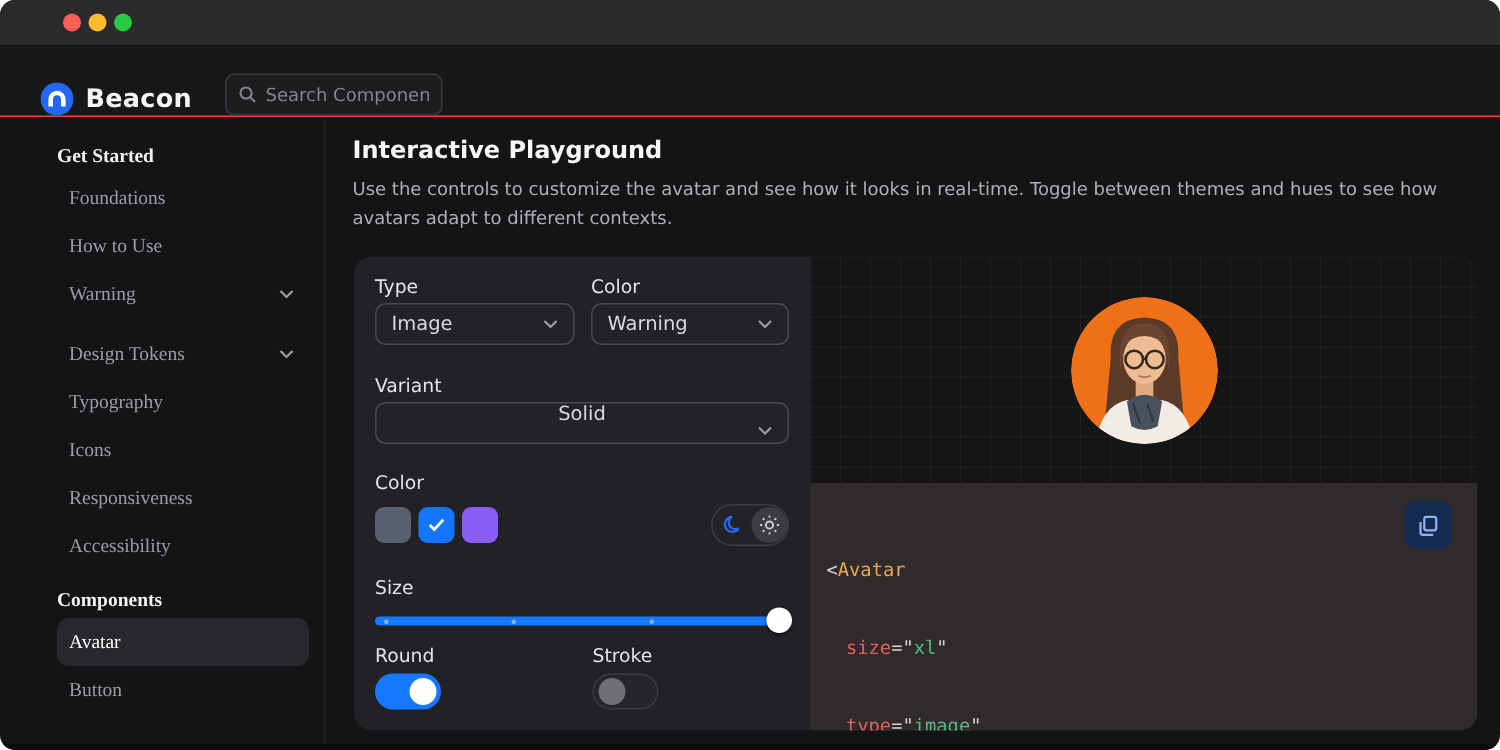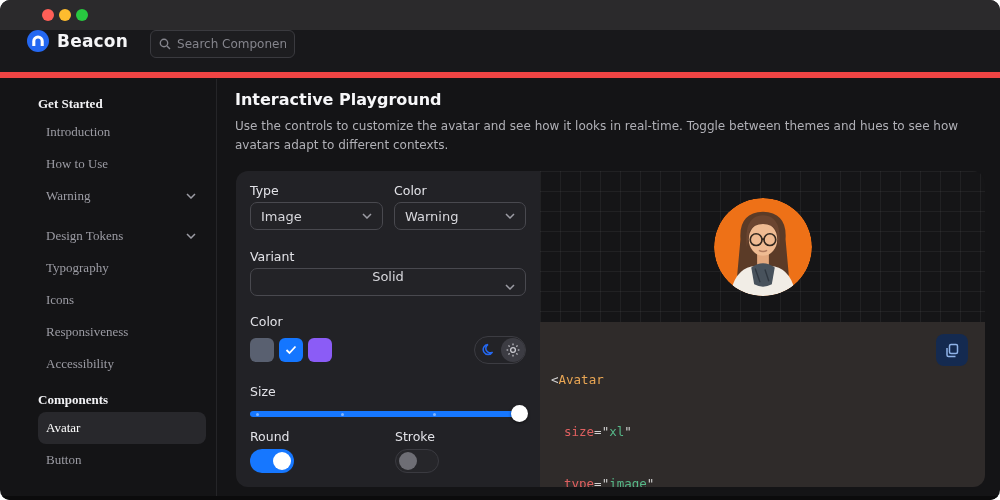--- a/index.html
+++ b/index.html
@@ -8,21 +8,21 @@
 
   
   .titlebar { position:absolute; left:0; top:0; width:100%; height:30px; background:#2b2a2c; }
   .lights { position:absolute; left:42px; top:9px; display:flex; gap:5px; }
   .light { width:12px; height:12px; border-radius:50%; }
   .light.red { background:#ff5f57; }
   .light.yellow { background:#febc2e; }
   .light.green { background:#28c840; }
 
   
-  .header { position:absolute; left:0; top:30px; width:100%; height:48px; background:#18181b; border-bottom:6px solid #ef4444; display:flex; align-items:flex-start; }
+  .header { position:absolute; left:0; top:30px; width:100%; height:48px; background:#18181b; border-bottom:1px solid #ef4444; display:flex; align-items:flex-end; }
   .brand { display:flex; align-items:center; gap:8px; margin-left:27px; }
   .brand-name { color:#f5f5f7; font-size:17px; font-weight:700; letter-spacing:.2px; }
   .search-box { margin-left:22px; width:145px; height:28px; border:1px solid #3a3a3f; border-radius:6px; background:#1d1d20; display:flex; align-items:center; padding:0 8px; gap:6px; }
   .search-box input { flex:1; min-width:0; border:none; outline:none; background:transparent; color:#cfcfd4; font-size:12px; font-family:inherit; }
   .search-box input::placeholder { color:#85858d; }
 
   
   .app-body { position:absolute; left:0; top:79px; width:100%; height:417px; }
   .sidebar { position:absolute; left:0; top:0; width:217px; height:100%; border-right:1px solid #252528; padding-top:13px; overflow:hidden; }
   .side-title { height:24px; display:flex; align-items:center; padding-left:38px; color:#f2f2f5; font-size:13px; font-weight:700; }
@@ -110,21 +110,21 @@
       </span>
       <input type="text" placeholder="Search Components..." style="">
     </div>
   </div>
 
   <div class="app-body">
     <div class="sidebar">
       <div class="side-section">
         <div class="side-title">Get Started</div>
         <div class="side-item">
-            <span>Introduction</span>
+            <span>Foundations</span>
           </div>
         <div class="side-item">
             <span>How to Use</span>
           </div>
         <div class="side-item">
           <span>Warning</span>
           <span class="chev">
               <svg width="10" height="6" viewBox="0 0 10 6">
                 <polyline points="1,1 5,5 9,1" fill="none" stroke="#9c9ca4" stroke-width="1.5"></polyline>
               </svg>

